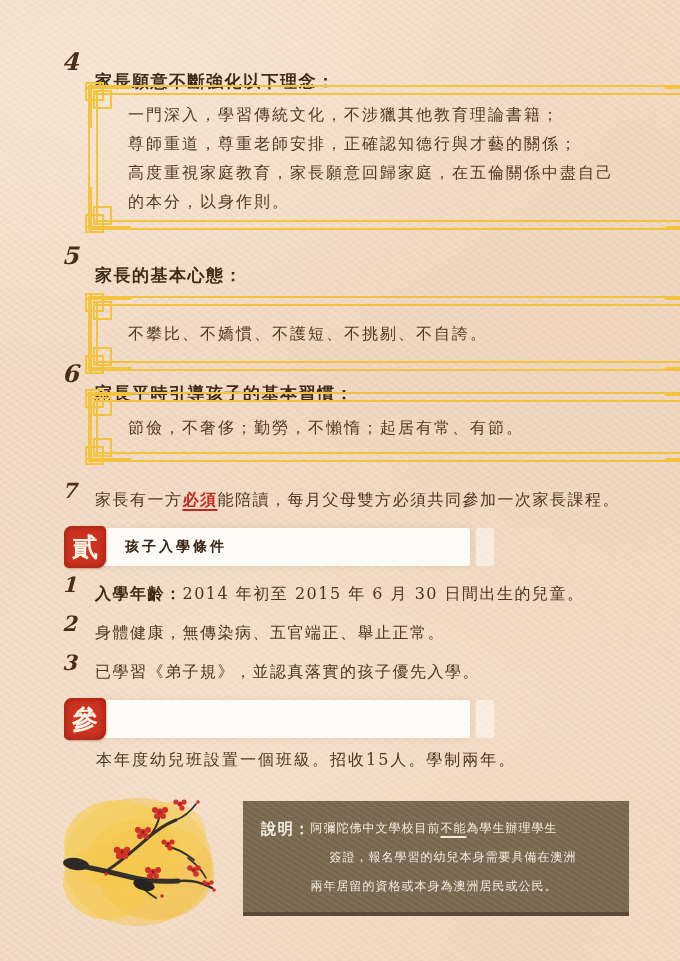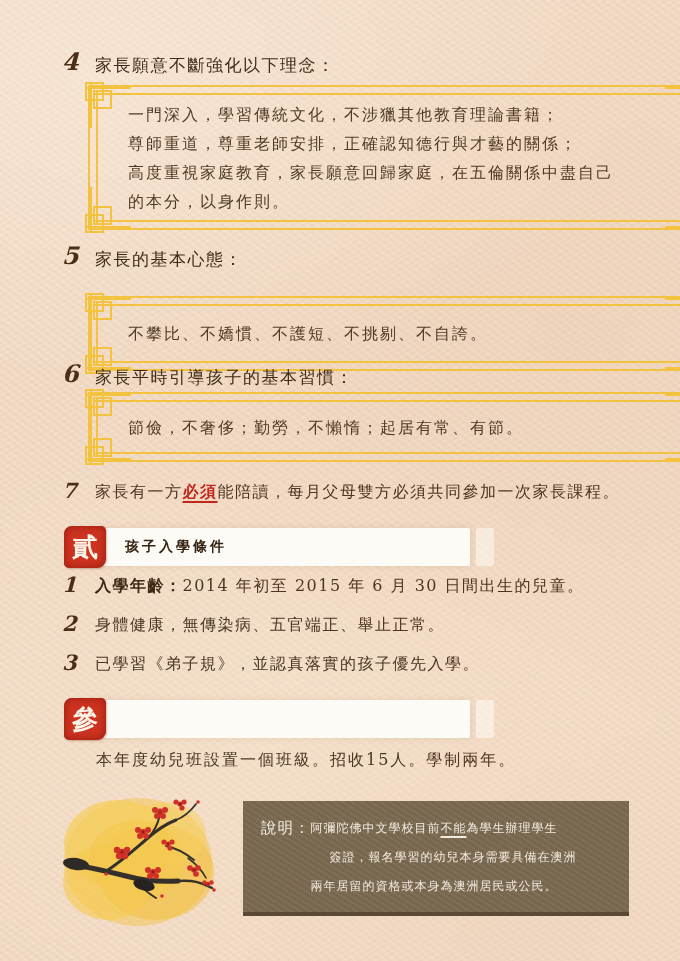--- a/index.html
+++ b/index.html
@@ -21,40 +21,40 @@
   }
   
   .item-head{position:absolute;left:64px;display:flex;align-items:flex-start;}
   .script-num{
     width:31px;flex:0 0 31px;
     font-family:"DejaVu Serif","Liberation Serif",serif;
     font-style:italic;font-weight:700;font-size:24px;line-height:24px;
     color:#4a2e16;transform:skewX(-4deg);
   }
   .head-text{
-    margin-top:4px;font-size:17px;font-weight:400;letter-spacing:1.5px;
+    margin-top:20px;font-size:17px;font-weight:700;letter-spacing:1.5px;
     color:#3e2a16;white-space:nowrap;
   }
   
   .goldbox{position:absolute;left:88px;width:620px;border:2px solid #f3c340;box-sizing:border-box;}
   .gb-inner{position:absolute;inset:6px;border:2px solid #f3c340;pointer-events:none;}
   .gb-content{
     position:absolute;inset:8px 16px 8px 38px;
     display:flex;flex-direction:column;justify-content:center;
   }
   .gb-line{font-size:16px;line-height:29px;letter-spacing:2px;color:#503a25;white-space:nowrap;}
   .corner{position:absolute;width:48px;height:48px;color:#f3c340;pointer-events:none;}
   .c-tl{top:-7px;left:-7px;}
   .c-tr{top:-7px;right:-7px;transform:scaleX(-1);}
   .c-bl{bottom:-7px;left:-7px;transform:scaleY(-1);}
   .c-br{bottom:-7px;right:-7px;transform:scale(-1,-1);}
   
   .cond-row{position:absolute;left:64px;display:flex;align-items:flex-start;}
   .cond-row .script-num{font-size:21px;line-height:22px;}
-  .cond-text{margin-top:2px;font-size:16px;letter-spacing:1.5px;color:#4c3522;white-space:nowrap;}
+  .cond-text{margin-top:10px;font-size:16px;letter-spacing:1.5px;color:#4c3522;white-space:nowrap;}
   .cond-text .lbl{font-weight:700;color:#3e2a16;}
   .em-red{
     color:#c2261d;font-weight:700;
     text-decoration:underline;text-decoration-color:#c2261d;
     text-decoration-thickness:2px;text-underline-offset:4px;
   }
   
   .sec-head{position:absolute;left:64px;width:450px;height:44px;}
   .banner{
     position:absolute;left:20px;top:3px;width:386px;height:38px;
@@ -79,21 +79,21 @@
   .sec-body{position:absolute;left:96px;font-size:16px;letter-spacing:2px;color:#4c3522;white-space:nowrap;}
   
   .note-box{
     position:absolute;left:243px;top:801px;width:386px;box-sizing:border-box;
     background:#7c6a52;
     background-image:repeating-linear-gradient(32deg, rgba(255,255,255,.03) 0 2px, rgba(0,0,0,.03) 2px 5px);
     border-bottom:4px solid #5a4936;
     padding:13px 14px 11px 18px;
     display:flex;color:#f2ebdf;
   }
-  .note-label{flex:0 0 auto;font-size:15.5px;font-weight:400;line-height:29px;letter-spacing:1px;white-space:nowrap;text-align:center;}
+  .note-label{flex:0 0 auto;font-size:15.5px;font-weight:700;line-height:29px;letter-spacing:1px;white-space:nowrap;text-align:center;}
   .note-lines{display:flex;flex-direction:column;}
   .note-line{font-size:12px;line-height:29px;letter-spacing:1px;white-space:nowrap;}
   .note-line.indent{margin-left:19px;}
   .u-white{
     text-decoration:underline;text-decoration-color:#f2ebdf;
     text-decoration-thickness:1.5px;text-underline-offset:4px;
   }
   .blossom{position:absolute;left:48px;top:786px;width:178px;height:152px;}
   .hidden-defs{position:absolute;width:0;height:0;overflow:hidden;}
 </style>

